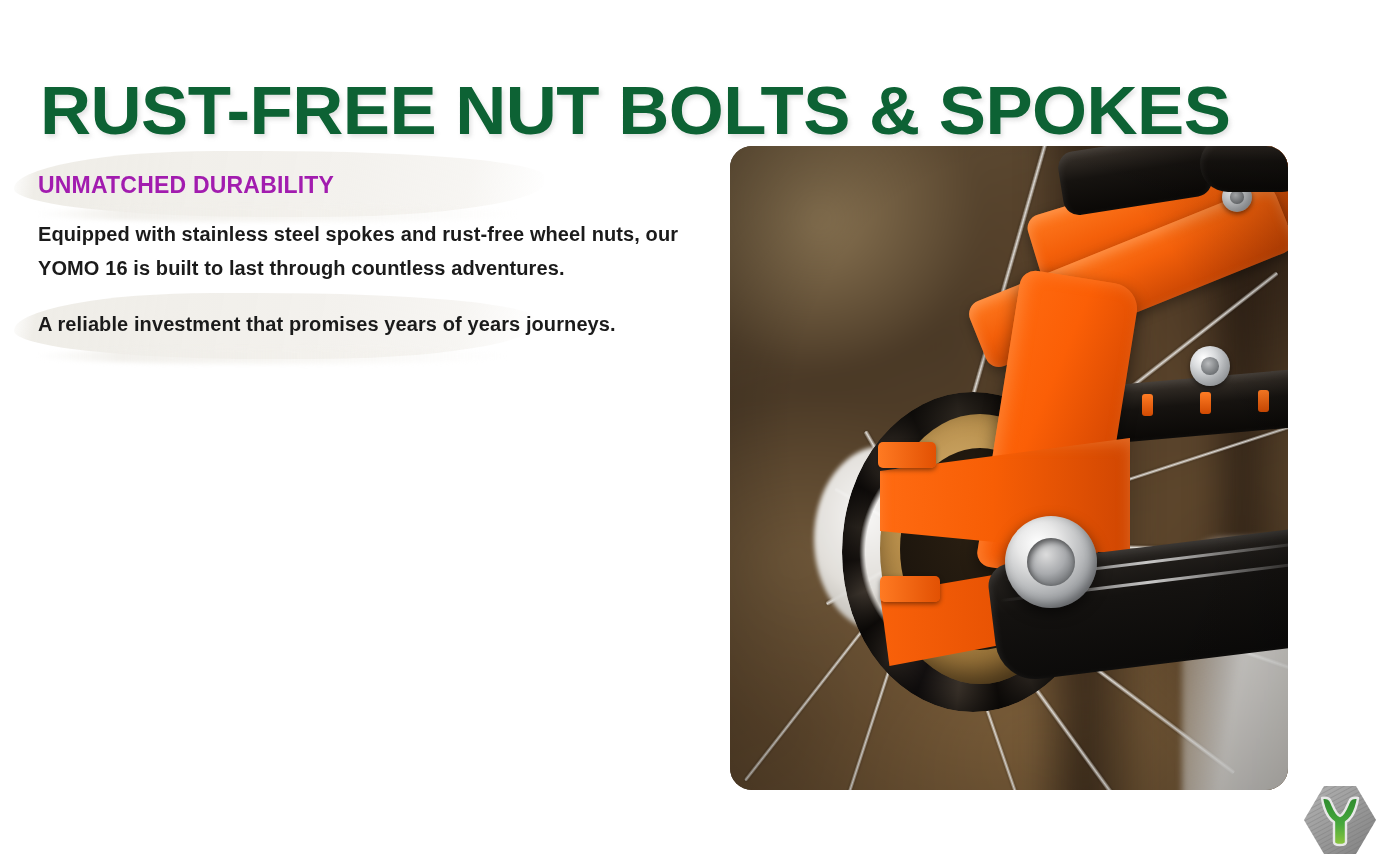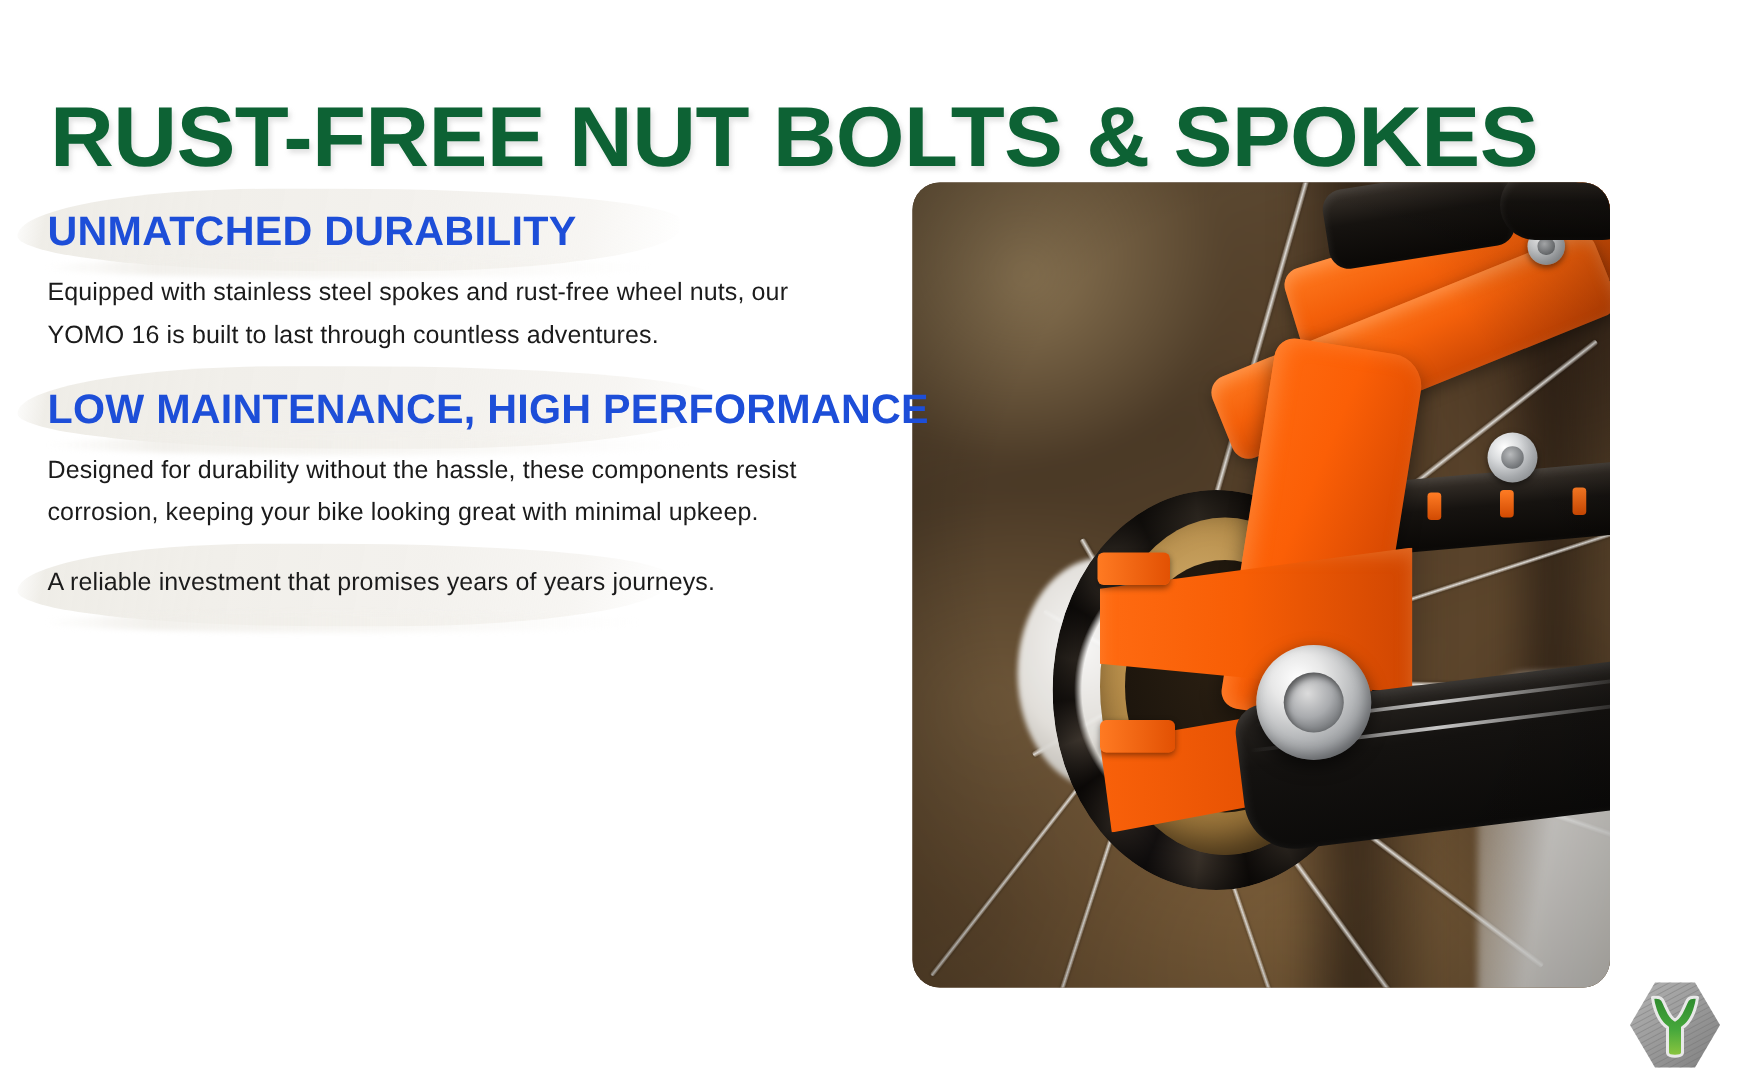--- a/index.html
+++ b/index.html
@@ -83,40 +83,40 @@
     border-radius: 50%;
     filter: blur(2px);
   }
 
   .feature-heading {
     position: relative;
     z-index: 1;
     margin: 0;
     padding: 0 0 0 38px;
     font-family: "Liberation Sans Narrow", "Liberation Sans", sans-serif;
-    font-size: 33px;
+    font-size: 23px;
     line-height: 40px;
     font-weight: 700;
     letter-spacing: 0.2px;
-    color: #1d4ed8;
+    color: #a21caf;
     transform: scaleX(1.0);
     transform-origin: left center;
     white-space: nowrap;
   }
 
   .feature-body {
     position: relative;
     z-index: 1;
     margin: 12px 0 0 0;
     padding: 0 0 0 38px;
     max-width: 650px;
     font-family: "Liberation Sans Narrow", "Liberation Sans", sans-serif;
     font-size: 20px;
     line-height: 34px;
-    font-weight: 400;
+    font-weight: 700;
     letter-spacing: 0.1px;
     color: #1b1b1b;
   }
 
   
   #product-photo {
     position: absolute;
     left: 730px;
     top: 146px;
     width: 558px;
@@ -354,25 +354,20 @@
 <h1 id="page-title">RUST-FREE NUT BOLTS &amp; SPOKES</h1>
 
 <div id="left-column">
 
   <div class="feature-block">
     <div class="brush b1"></div>
     <h2 class="feature-heading">UNMATCHED DURABILITY</h2>
     <p class="feature-body">Equipped with stainless steel spokes and rust-free wheel nuts, our YOMO 16 is built to last through countless adventures.</p>
   </div>
 
-  <div class="feature-block">
-    <div class="brush b2"></div>
-    <h2 class="feature-heading">LOW MAINTENANCE, HIGH PERFORMANCE</h2>
-    <p class="feature-body">Designed for durability without the hassle, these components resist corrosion, keeping your bike looking great with minimal upkeep.</p>
-  </div>
 
   <div class="feature-block">
     <div class="brush b3"></div>
     <p class="feature-body">A reliable investment that promises years of years journeys.</p>
   </div>
 
 </div>
 
 <div id="product-photo" aria-label="Close-up of orange bicycle rear dropout with chrome axle nut, black freewheel cogs and stainless steel spokes">
 

